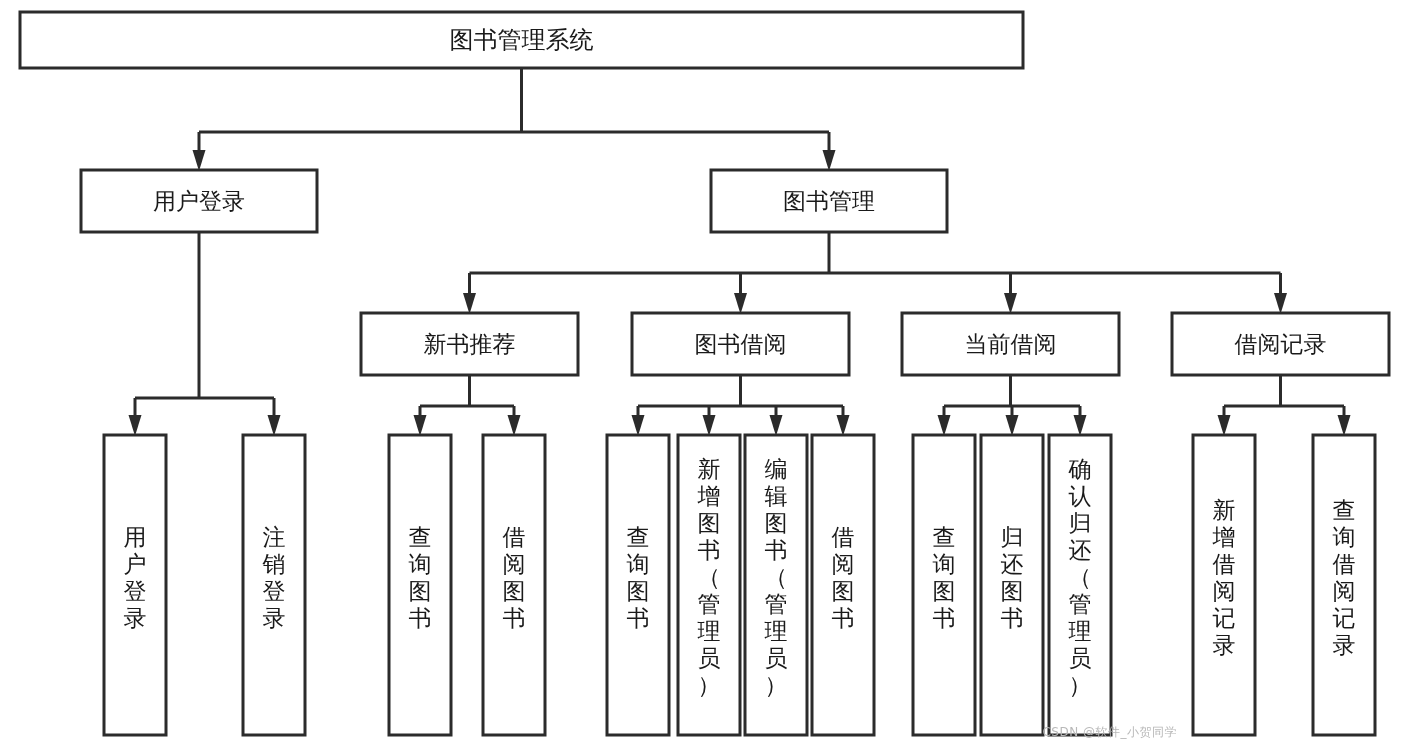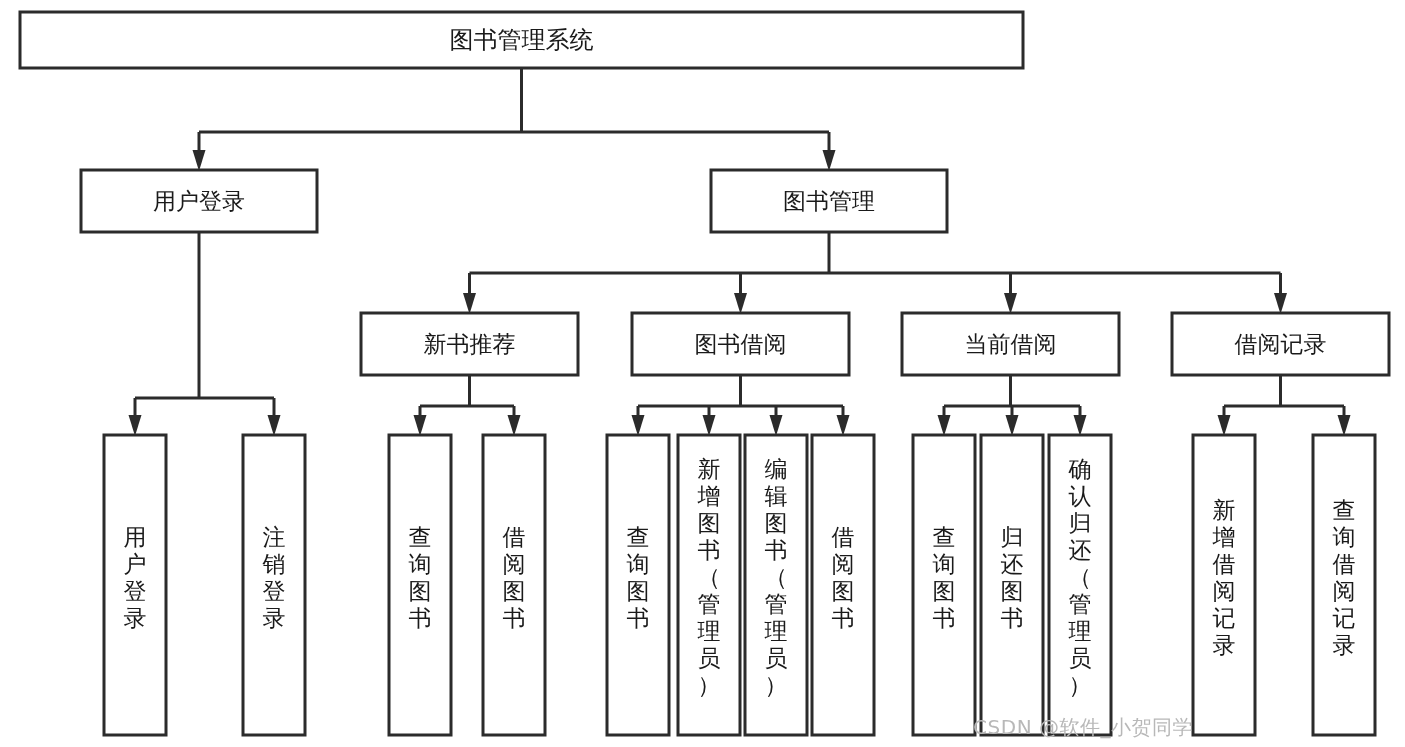--- a/index.html
+++ b/index.html
@@ -53,24 +53,24 @@
     font-family: "DejaVu Sans", "Liberation Sans", sans-serif;
     fill: #1a1a1a;
     font-size: 23px;
     text-anchor: middle;
   }
   .title-label {
     font-size: 24px;
   }
   .watermark {
     position: absolute;
-    right: 0;
+    right: 16px;
     bottom: 6px;
     font-family: "DejaVu Sans", "Liberation Sans", sans-serif;
-    font-size: 20px;
+    font-size: 12px;
     color: #b8b8b8;
     white-space: nowrap;
     letter-spacing: 0.5px;
   }
 </style>
 </head>
 <body>
 
 <div id="diagram-root">
   <svg class="diagram" id="diagram-svg" viewBox="0 0 1405 747" xmlns="http://www.w3.org/2000/svg">

